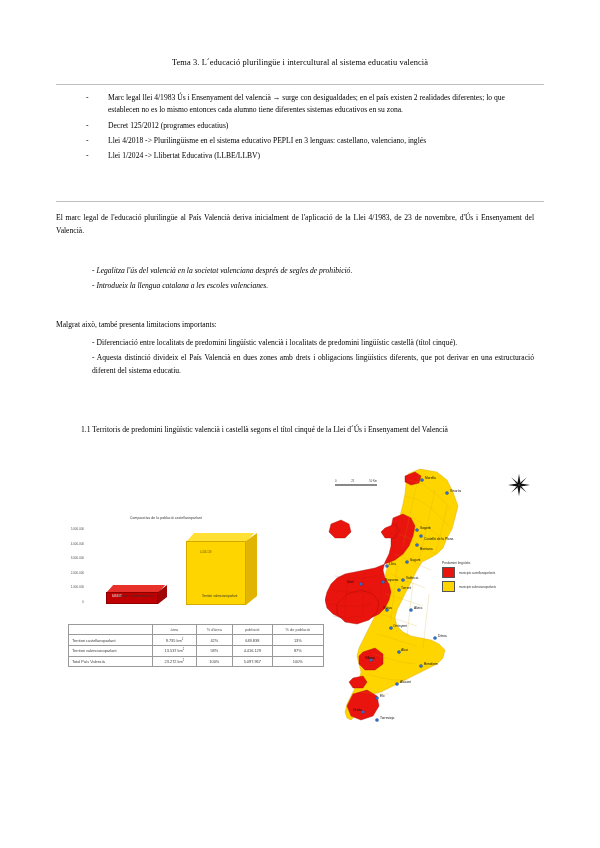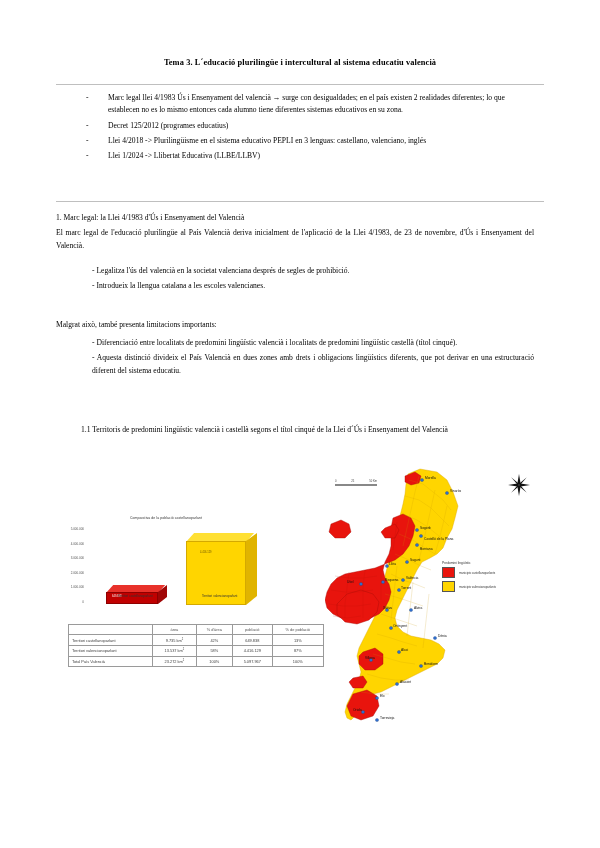--- a/index.html
+++ b/index.html
@@ -14,21 +14,21 @@
     overflow: hidden;
   }
 
   .page { position: relative; width: 600px; height: 848px; padding: 0; }
 
   .doc-title {
     position: absolute;
     top: 58px; left: 0; right: 0;
     text-align: center;
     font-size: 8.4px;
-    font-weight: bold;
+    font-weight: normal;
     letter-spacing: 0.1px;
   }
 
   .hr {
     position: absolute;
     left: 56px; right: 56px;
     height: 1px;
     background: #bfbfbf;
   }
 
@@ -228,25 +228,24 @@
     </div>
     <div class="bullet-row">
       <div class="bullet-dash">-</div>
       <div class="bullet-text">Llei 1/2024 -&gt; Llibertat Educativa (LLBE/LLBV)</div>
     </div>
   </div>
 
   <div class="hr" style="top: 201px;"></div>
 
   <div class="body-block" style="top: 211px;">
-    <p>1. Marc legal: la Llei 4/1983 d'Ús i Ensenyament del Valencià</p>
     <p>El marc legal de l'educació plurilingüe al País Valencià deriva inicialment de l'aplicació de la Llei 4/1983, de 23 de novembre, d'Ús i Ensenyament del Valencià.</p>
   </div>
 
-  <div class="body-block indent1" style="top: 264px;">
+  <div class="body-block indent1" style="top: 264px; font-style: italic;">
     <p>- Legalitza l'ús del valencià en la societat valenciana després de segles de prohibició.</p>
     <p>- Introdueix la llengua catalana a les escoles valencianes.</p>
   </div>
 
   <div class="body-block indent1" style="top: 336px;">
     <p>- Diferenciació entre localitats de predomini lingüístic valencià i localitats de predomini lingüístic castellà (títol cinqué).</p>
     <p>- Aquesta distinció divideix el País Valencià en dues zones amb drets i obligacions lingüístics diferents, que pot derivar en una estructuració diferent del sistema educatiu.</p>
   </div>
 
   <div class="body-block" style="top: 318px;">

